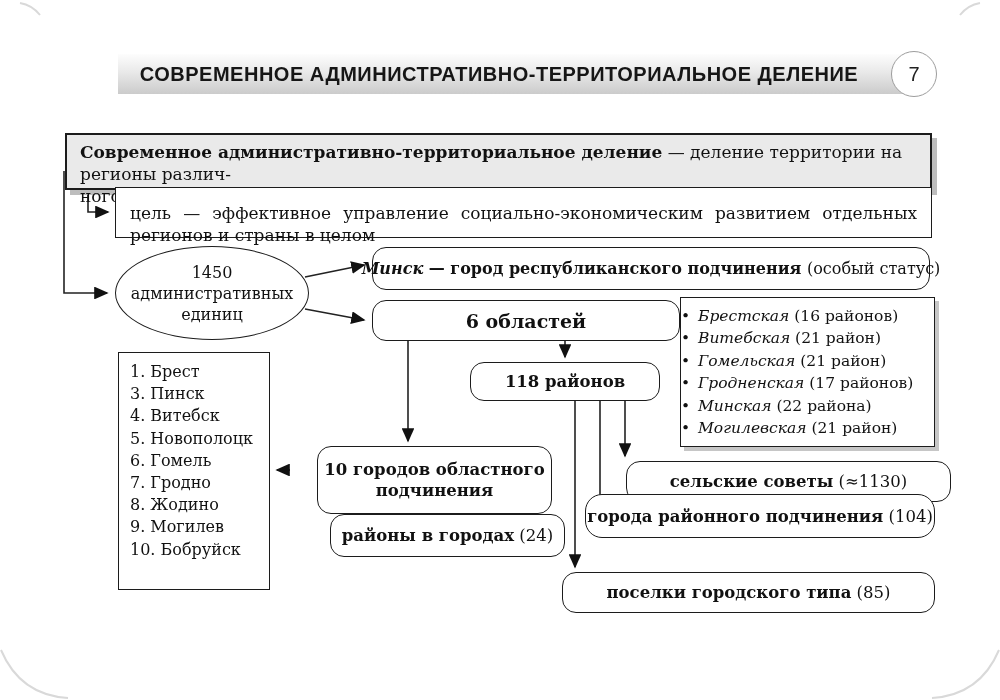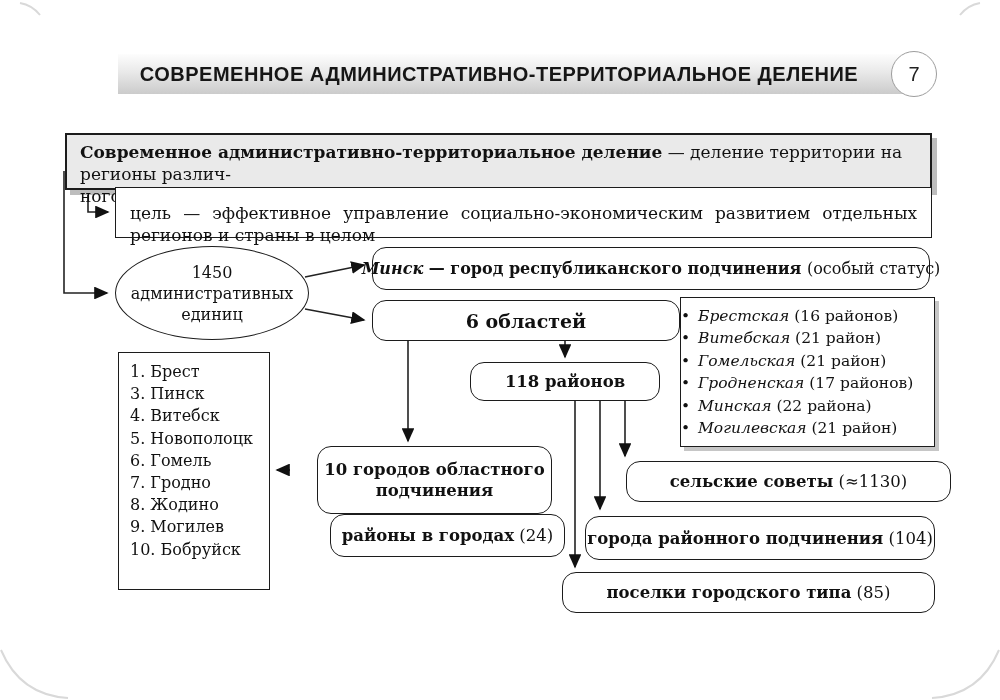--- a/index.html
+++ b/index.html
@@ -43,21 +43,21 @@
   .blt{display:inline-block;width:17px;}
   .rname{font-style:italic;}
 
   .cities-box{left:118px;top:352px;width:152px;height:238px;padding:8px 0 0 11px;font-size:16px;}
   .cities-box ul{margin:0;padding:0;list-style:none;}
   .cities-box li{line-height:22.2px;white-space:nowrap;}
 
   .ocity-box{left:275px;top:446px;width:235px;height:68px;font-size:16.5px;line-height:21px;margin-left:42px;}
   .craions-box{left:290px;top:514px;width:235px;height:43px;font-size:16.5px;margin-left:40px;}
   .selsov-box{left:626px;top:461px;width:325px;height:41px;font-size:16.5px;}
-  .rcity-box{left:585px;top:516px;width:350px;height:44px;font-size:16.5px;}
+  .rcity-box{left:585px;top:494px;width:350px;height:44px;font-size:16.5px;border-radius:17px;}
   .urban-box{left:562px;top:572px;width:373px;height:41px;font-size:16.5px;}
 </style>
 </head>
 <body>
 
 <div class="canvas">
 
   <svg class="connectors" width="1000" height="700">
     <defs>
       <marker id="ah" markerWidth="9" markerHeight="8" refX="8" refY="4" orient="auto">

